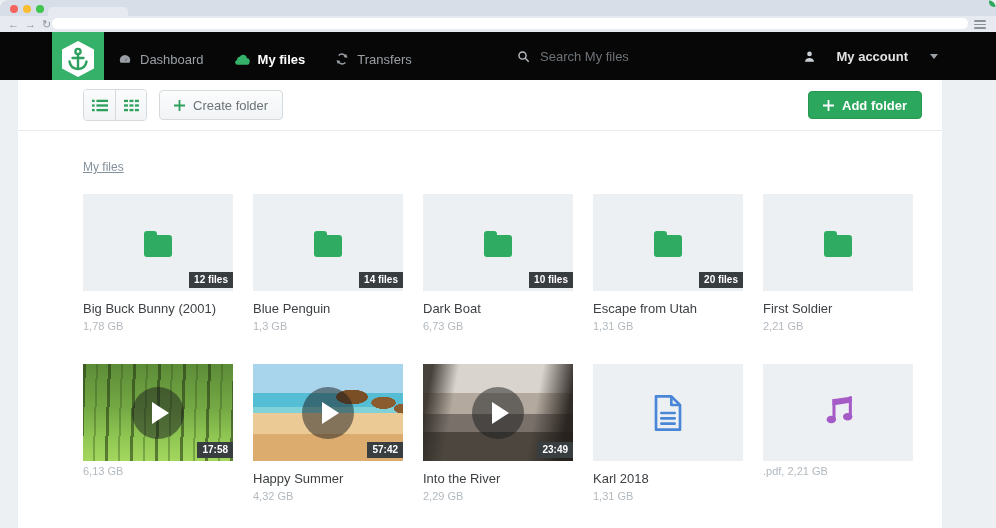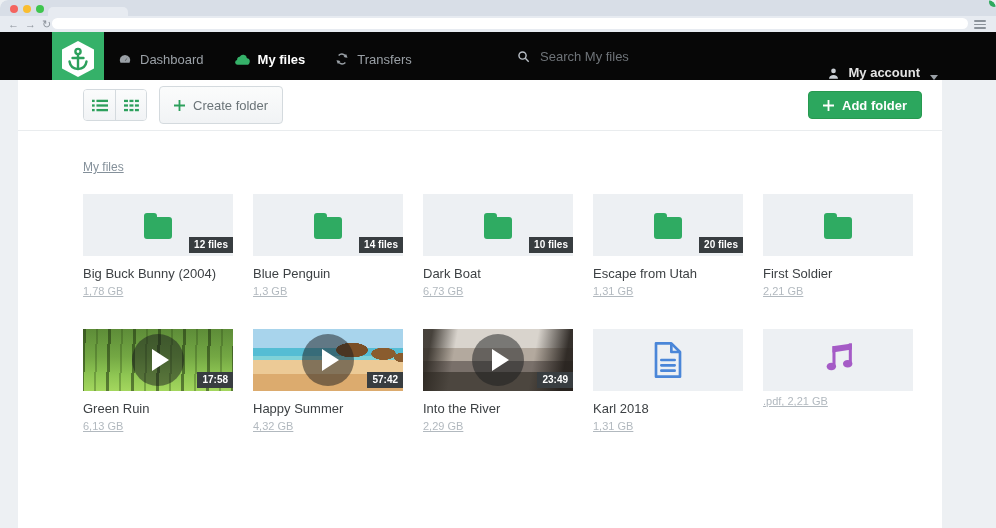--- a/index.html
+++ b/index.html
@@ -25,41 +25,41 @@
   
   .navbar { position:absolute; left:0; top:32px; width:996px; height:48px; background:#070707; }
   .logo { position:absolute; left:52px; top:0; width:52px; height:55px; background:#35b169; display:flex; justify-content:center; padding-top:8px;
     clip-path:polygon(0 0,52px 0,52px 51px,48.8px 55px,45.5px 51px,42.3px 55px,39px 51px,35.8px 55px,32.5px 51px,29.3px 55px,26px 51px,22.8px 55px,19.5px 51px,16.3px 55px,13px 51px,9.8px 55px,6.5px 51px,3.3px 55px,0 51px); }
   .nav-items { position:absolute; left:118px; top:0; height:54px; display:flex; align-items:center; gap:30px; }
   .nav-item { display:flex; align-items:center; gap:8px; font-size:13px; color:#9aa0a6; cursor:pointer; }
   .nav-item.active { color:#ffffff; font-weight:bold; }
   .nav-search { position:absolute; left:517px; top:0; height:48px; display:flex; align-items:center; gap:10px; }
   .nav-search input { background:transparent; border:none; outline:none; color:#cfcfcf; font-size:13px; width:220px; font-family:"Liberation Sans", sans-serif; }
   .nav-search input::placeholder { color:#6e7378; }
-  .nav-account { position:absolute; right:58px; top:0; height:48px; display:flex; align-items:flex-end; gap:8px; cursor:pointer; }
+  .nav-account { position:absolute; right:58px; top:0; height:48px; display:flex; align-items:center; gap:20px; cursor:pointer; }
   .nav-account .label { color:#e3e3e3; font-size:13px; font-weight:bold; }
   .caret { width:0; height:0; border-left:4px solid transparent; border-right:4px solid transparent; border-top:5px solid #9aa0a6; margin-left:2px; }
 
   
   .main { position:absolute; left:18px; top:80px; width:924px; height:448px; background:#ffffff; }
   .toolbar { height:51px; display:flex; align-items:center; padding:0 20px 0 65px; border-bottom:1px solid #e9ecee; }
   .seg { display:flex; border:1px solid #d4dade; border-radius:4px; overflow:hidden; }
   .seg-btn { width:31px; height:30px; background:linear-gradient(#fbfcfc,#f1f3f5); display:flex; align-items:center; justify-content:center; cursor:pointer; }
   .seg-btn + .seg-btn { border-left:1px solid #d4dade; }
-  .btn { height:38px; display:flex; align-items:center; gap:8px; background:linear-gradient(#fbfcfc,#f1f3f5); border:1px solid #d4dade; border-radius:4px; padding:0 14px; font-size:13px; color:#6b7478; cursor:pointer; margin-left:12px; }
+  .btn { height:30px; display:flex; align-items:center; gap:8px; background:linear-gradient(#fbfcfc,#f1f3f5); border:1px solid #d4dade; border-radius:4px; padding:0 14px; font-size:13px; color:#6b7478; cursor:pointer; margin-left:12px; }
   .btn-primary { margin-left:auto; height:28px; background:#2ca75e; border:1px solid #27994f; border-radius:4px; color:#ffffff; font-weight:bold; font-size:13px; display:flex; align-items:center; gap:8px; padding:0 14px; cursor:pointer; }
 
   .files { padding:26px 20px 0 65px; }
   .breadcrumb { font-size:12px; color:#84909a; text-decoration:underline; cursor:pointer; display:inline-block; }
   .grid { margin-top:19px; display:flex; flex-wrap:wrap; column-gap:20px; row-gap:32px; }
   .card { width:150px; cursor:pointer; }
-  .thumb { position:relative; width:150px; height:62px; background:#edf0f3; display:flex; align-items:center; justify-content:center; overflow:hidden; }
+  .thumb { position:relative; width:150px; height:97px; background:#edf0f3; display:flex; align-items:center; justify-content:center; overflow:hidden; }
   .badge { position:absolute; right:0; bottom:3px; background:#383d40; color:#ffffff; font-size:10px; font-weight:bold; padding:2px 5px; line-height:1.2; }
   .title { margin-top:10px; font-size:13px; color:#3d4144; white-space:nowrap; overflow:hidden; }
-  .meta { margin-top:4px; font-size:11px; color:#b2b9bf;text-decoration:underline; }
+  .meta { margin-top:4px; font-size:11px; color:#b2b9bf; }
 
   .card .tile-icon { display:none; }
   .card.type-folder .folder-icon { display:block; }
   .card.type-document .doc-icon { display:block; }
   .card.type-audio .music-icon { display:block; }
   .card.type-video .play-overlay { display:flex; }
   .play-overlay { display:none; position:absolute; left:50%; top:50%; transform:translate(-50%,-50%); width:52px; height:52px; border-radius:50%; background:rgba(25,28,30,0.5); align-items:center; justify-content:center; }
   .play-overlay i { display:block; width:0; height:0; border-top:11px solid transparent; border-bottom:11px solid transparent; border-left:17px solid #ffffff; margin-left:5px; }
 
   .thumb-forest { background:
@@ -211,21 +211,21 @@
     <span class="breadcrumb">My files</span>
     <div class="grid">
   <div class="card type-folder">
     <div class="thumb">
       <svg class="tile-icon folder-icon" width="36" height="30" viewBox="0 0 36 30">
         <path fill="#2fab62" d="M4 6a3 3 0 0 1 3-3h7a3 3 0 0 1 3 3v1h12a3 3 0 0 1 3 3v16a3 3 0 0 1-3 3H7a3 3 0 0 1-3-3z"></path>
       </svg>
 
       <span class="badge">12 files</span>
     </div>
-    <div class="title">Big Buck Bunny (2004)</div>
+    <div class="title">Big Buck Bunny (2001)</div>
     <div class="meta">1,78 GB</div>
   </div>
 
   <div class="card type-folder">
     <div class="thumb">
       <svg class="tile-icon folder-icon" width="36" height="30" viewBox="0 0 36 30">
         <path fill="#2fab62" d="M4 6a3 3 0 0 1 3-3h7a3 3 0 0 1 3 3v1h12a3 3 0 0 1 3 3v16a3 3 0 0 1-3 3H7a3 3 0 0 1-3-3z"></path>
       </svg>
 
       <span class="badge">14 files</span>
@@ -270,21 +270,20 @@
   </div>
 
   <div class="card type-video">
     <div class="thumb thumb-forest">
 
       <div class="play-overlay">
               <i></i>
             </div>
       <span class="badge">17:58</span>
     </div>
-    <div class="title">Green Ruin</div>
     <div class="meta">6,13 GB</div>
   </div>
 
   <div class="card type-video">
     <div class="thumb thumb-beach">
 
       <div class="play-overlay">
               <i></i>
             </div>
       <span class="badge">57:42</span>

